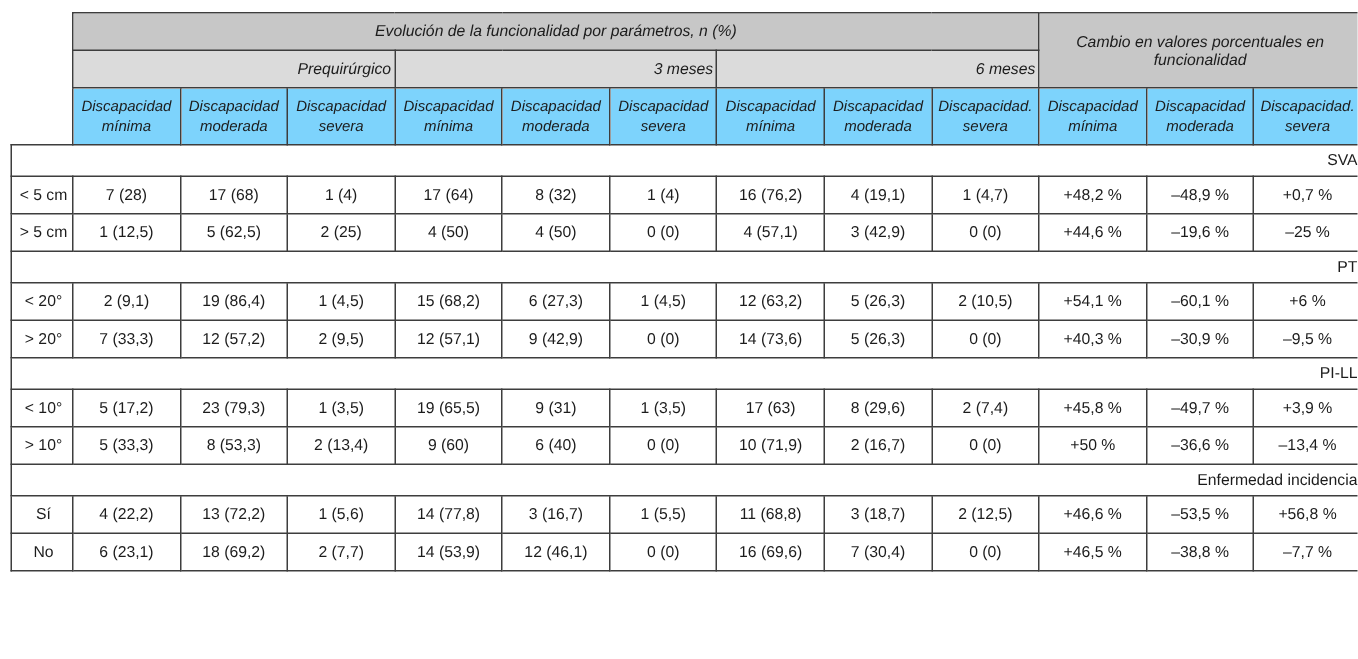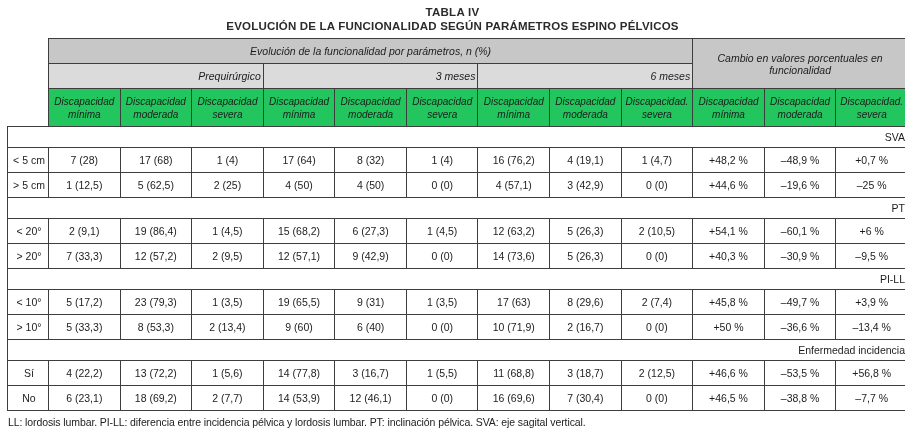--- a/index.html
+++ b/index.html
@@ -32,21 +32,21 @@
     background: #c7c7c7;
     font-style: italic; font-weight: normal;
     font-size: 10.5px; height: 24px; text-align: center;
   }
   th.h2 {
     background: #dbdbdb;
     font-style: italic; font-weight: normal;
     font-size: 10.5px; height: 24px; text-align: right;
   }
   th.h3 {
-    background: #22c55e;
+    background: #7dd3fc;
     font-style: italic; font-weight: normal;
     font-size: 10px; height: 37px; text-align: center; line-height: 1.3;
   }
   td.section-cell {
     height: 20px; text-align: right; padding-left: 4px;
     font-size: 10.5px; background: #ffffff;
   }
   td.row-label {
     text-align: center; padding-left: 4px;
     font-size: 10.5px; height: 24px; background: #ffffff;
@@ -57,24 +57,20 @@
   .footnote {
     font-size: 10.5px; color: #222222;
     margin-top: 5px; padding-left: 1px; letter-spacing: -0.1px;
   }
 </style>
 </head>
 <body>
 
 <div class="page">
 
-  <div class="title-block">
-    <div class="title">TABLA IV</div>
-    <div class="subtitle">EVOLUCIÓN DE LA FUNCIONALIDAD SEGÚN PARÁMETROS ESPINO PÉLVICOS</div>
-  </div>
 
   <table class="main">
     <colgroup>
       <col style="width:41px">
       <col>
         <col>
         <col>
         <col>
         <col>
         <col>
@@ -240,15 +236,14 @@
           <td class="data-cell">16 (69,6)</td>
           <td class="data-cell">7 (30,4)</td>
           <td class="data-cell">0 (0)</td>
           <td class="data-cell">+46,5 %</td>
           <td class="data-cell">–38,8 %</td>
           <td class="data-cell">–7,7 %</td>
         </tr>
       </tbody>
   </table>
 
-  <div class="footnote">LL: lordosis lumbar. PI-LL: diferencia entre incidencia pélvica y lordosis lumbar. PT: inclinación pélvica. SVA: eje sagital vertical.</div>
 
 </div>
 
 </body></html>

